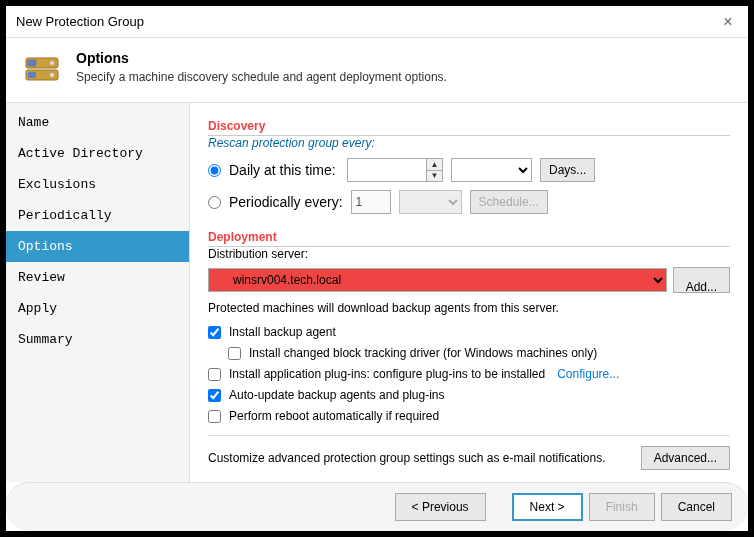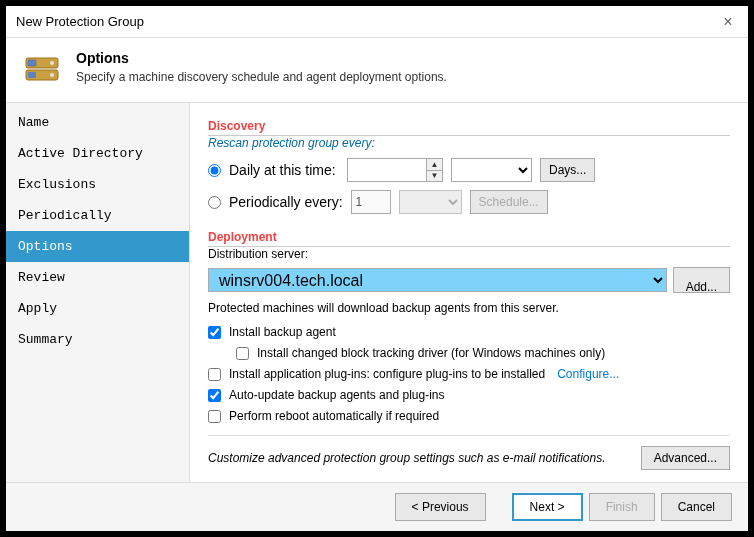--- a/index.html
+++ b/index.html
@@ -215,23 +215,23 @@
       display: flex;
       align-items: center;
       gap: 6px;
       margin-bottom: 8px;
     }
 
     select.distribution-combo {
       flex: 1;
       height: 24px;
       border: 1px solid #aaa;
-      background: #7dd3fc;
-      padding: 2px 6px;
-      font-size: 16px;
+      background: #ef4444;
+      padding: 2px 20px;
+      font-size: 12px;
     }
 
     .add-btn {
       height: 24px;
       padding: 12px 12px;
       border: 1px solid #aaa;
       background: #e8e8e8;
       font-size: 12px;
       cursor: pointer;
     }
@@ -249,21 +249,21 @@
       margin-bottom: 7px;
       font-size: 12px;
       color: #000;
     }
 
     .checkbox-row input[type="checkbox"] {
       margin: 0;
     }
 
     .checkbox-row.indent {
-      margin-left: 28px;
+      margin-left: 20px;
     }
 
     .configure-link {
       color: #0078d4;
       cursor: pointer;
       text-decoration: none;
       font-size: 12px;
       margin-left: 4px;
     }
 
@@ -272,40 +272,40 @@
       align-items: center;
       justify-content: space-between;
       padding: 10px 0 8px 0;
       border-top: 1px solid #ddd;
       margin-top: 12px;
     }
 
     .advanced-text {
       font-size: 12px;
       color: #000;
-      font-style: italic;
     }
 
     .advanced-btn {
       height: 24px;
       padding: 0 12px;
       border: 1px solid #aaa;
       background: #e8e8e8;
       font-size: 12px;
       cursor: pointer;
     }
 
     .footer {
       display: flex;
       justify-content: flex-end;
       align-items: center;
       padding: 10px 16px;
       border-top: 1px solid #ddd;
       gap: 6px;
       background: #f5f5f5;
+      border-radius: 23px;
     }
 
     .footer-btn {
       height: 28px;
       padding: 0 16px;
       border: 1px solid #aaa;
       background: #e8e8e8;
       font-size: 12px;
       cursor: pointer;
     }

